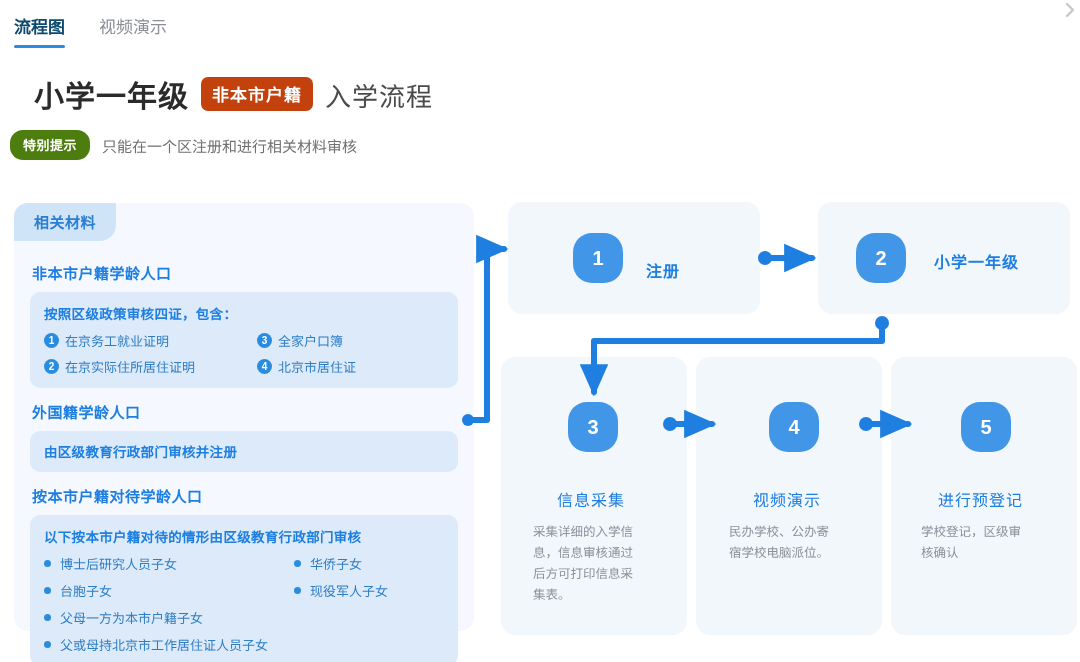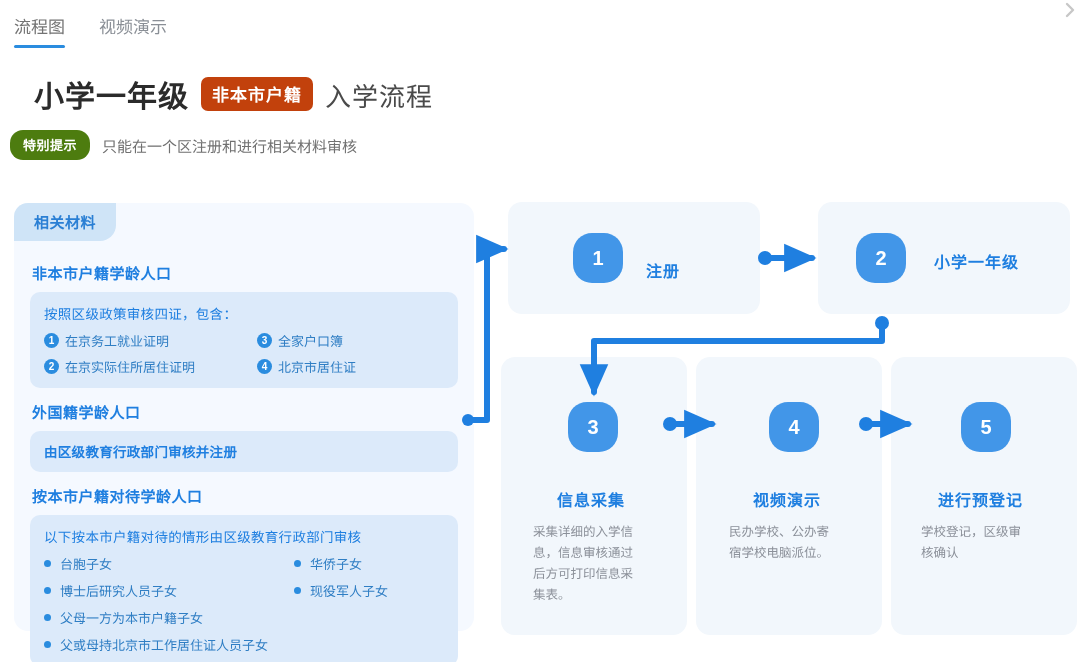--- a/index.html
+++ b/index.html
@@ -27,22 +27,22 @@
   }
   .tab {
     font-size: 17px;
     line-height: 24px;
     padding-bottom: 8px;
     position: relative;
     cursor: pointer;
     white-space: nowrap;
   }
   .tab.active {
-    color: #737373;
-    font-weight: normal;
+    color: #0c4a6e;
+    font-weight: bold;
   }
   .tab.inactive {
     color: #8a8f96;
     font-weight: normal;
   }
   .tab.active .tab-underline {
     position: absolute;
     left: 0;
     bottom: 0;
     width: 100%;
@@ -151,21 +151,21 @@
     background: #dceafa;
     border-radius: 10px;
     padding: 11px 14px 12px 14px;
     box-sizing: border-box;
   }
   .inner-box.single {
     padding: 10px 14px 11px 14px;
   }
   .inner-title {
     font-size: 13.5px;
-    font-weight: normal;
+    font-weight: bold;
     color: #1f7fe0;
     margin-bottom: 8px;
     letter-spacing: 0.3px;
   }
   .single-line {
     font-size: 13.5px;
     font-weight: bold;
     color: #1f7fe0;
     letter-spacing: 0.3px;
   }
@@ -257,21 +257,21 @@
     position: absolute;
     font-size: 16px;
     font-weight: bold;
     color: #1f7fe0;
     letter-spacing: 1px;
     white-space: nowrap;
   }
   .step-label-below {
     position: absolute;
     font-size: 16px;
-    font-weight: bold;
+    font-weight: normal;
     color: #1f7fe0;
     letter-spacing: 1px;
     white-space: nowrap;
     text-align: center;
   }
   .step-desc {
     position: absolute;
     font-size: 12.5px;
     line-height: 21px;
     color: #8b9099;
@@ -360,25 +360,25 @@
     <div class="inner-box single">
       <div class="single-line">由区级教育行政部门审核并注册</div>
     </div>
 
     <div class="section-head">按本市户籍对待学龄人口</div>
     <div class="inner-box">
       <div class="inner-title">以下按本市户籍对待的情形由区级教育行政部门审核</div>
       <div class="bullet-grid">
         <div class="bullet-item">
           <span class="bullet-dot"></span>
+          <span>博士后研究人员子女</span>
+        </div>
+        <div class="bullet-item">
+          <span class="bullet-dot"></span>
           <span>台胞子女</span>
-        </div>
-        <div class="bullet-item">
-          <span class="bullet-dot"></span>
-          <span>博士后研究人员子女</span>
         </div>
         <div class="bullet-item">
           <span class="bullet-dot"></span>
           <span>父母一方为本市户籍子女</span>
         </div>
         <div class="bullet-item">
           <span class="bullet-dot"></span>
           <span>父或母持北京市工作居住证人员子女</span>
         </div>
         <div class="bullet-item">

